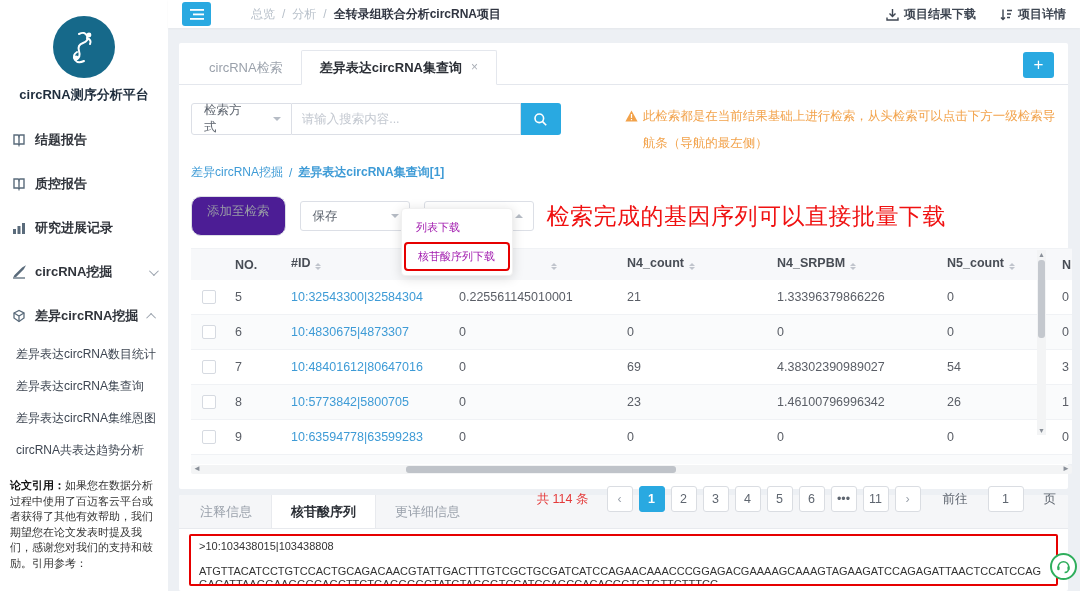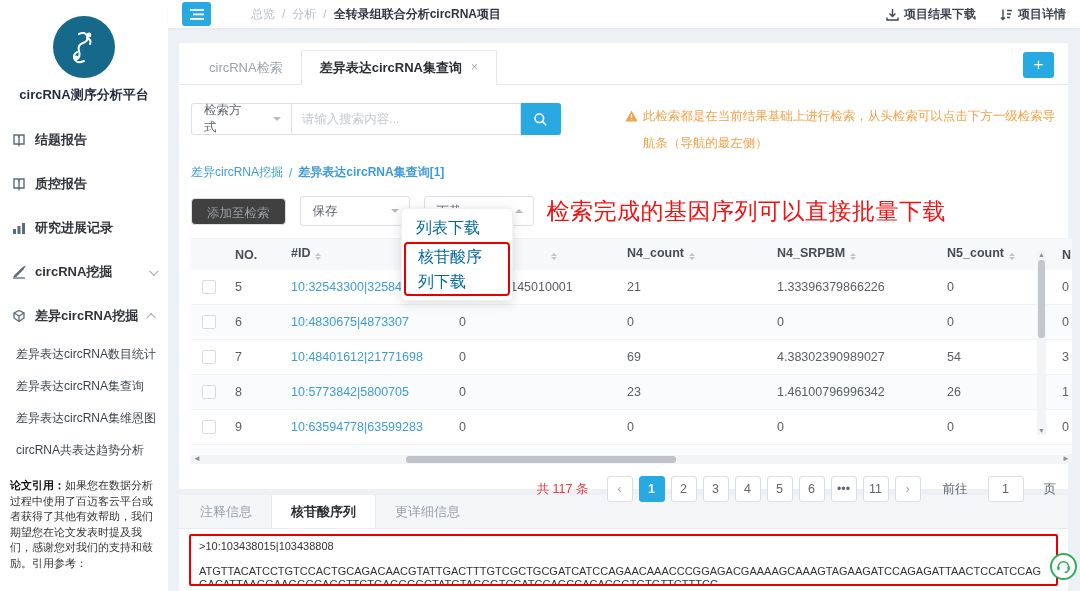--- a/index.html
+++ b/index.html
@@ -43,27 +43,27 @@
 .sinput{height:32px;border:1px solid #dcdfe6;border-left:none;width:238px;padding:0 10px;font-size:12.5px;color:#606266;outline:none}
 .sinput::placeholder{color:#c3c8d0}
 .sbtn{width:42px;height:32px;background:#29a9e1;border:none;border-radius:0 3px 3px 0;display:flex;align-items:center;justify-content:center;cursor:pointer}
 .warn{margin-left:64px;width:450px;color:#f2a24a;font-size:12.5px;line-height:27px;display:flex;gap:5px}
 .warn svg{margin-top:7px;flex-shrink:0}
 .crumb2{margin-top:7px;font-size:12px;color:#3e9bd6;display:flex;gap:6px;align-items:center}
 .crumb2 .b2{font-weight:bold;cursor:pointer}
 .crumb2 a{cursor:pointer}
 
 .toolbar{display:flex;margin-top:15px;align-items:center}
-.graybtn{height:27px;padding:0 15px;background:#404040;border:1px solid #dcdfe6;color:#9a9ea6;border-radius:4px;line-height:28px;cursor:not-allowed}
+.graybtn{height:40px;padding:0 15px;background:#4c1d95;border:1px solid #dcdfe6;color:#9a9ea6;border-radius:10px;line-height:28px;cursor:not-allowed}
 .selbox{height:30px;width:110px;border:1px solid #dcdfe6;border-radius:3px;margin-left:14px;display:flex;align-items:center;justify-content:space-between;padding:0 10px 0 12px;color:#5f6670;background:#fff;cursor:pointer}
 .caret.up{border:4px solid transparent;border-bottom-color:#b6bcc5;margin-top:-4px}
 .rednote{color:#f01111;font-size:23px;margin-left:13px;white-space:nowrap;line-height:30px;letter-spacing:.5px}
 
 .menu{position:absolute;left:222px;top:165px;width:112px;background:#fff;border:1px solid #f0f0f0;border-radius:4px;box-shadow:0 2px 12px rgba(0,0,0,.14);z-index:6;padding:4px 0}
-.mi{padding:0 14px;line-height:29px;color:#0369a1;font-size:16px;cursor:pointer}
+.mi{padding:0 14px;line-height:29px;color:#a21caf;font-size:11px;cursor:pointer}
 .mi.boxed{border:2px solid #e60000;border-radius:4px;margin:0 2px;padding:0 12px;line-height:25px}
 
 .table{margin-top:12px;width:881px;position:relative}
 .thead{display:flex;background:#f7f8fa;height:32px;align-items:center;font-weight:bold;color:#484d55;font-size:12.5px;border-top:1px solid #f0f2f5}
 .trow{display:flex;align-items:center;height:35px;border-bottom:1px solid #f0f2f5;font-size:12.5px;color:#5a5e66;background:#fff}
 .trow.alt{background:#fafbfc}
 .c-cb{width:36px;display:flex;justify-content:center}
 .c-no{width:52px;padding-left:8px}
 .c-id{width:168px;padding-left:12px}
 .c-3{width:168px;padding-left:12px;white-space:nowrap;overflow:hidden}
@@ -313,21 +313,21 @@
             <div class="c-n4c">0</div>
             <div class="c-n4s">0</div>
             <div class="c-n5c">0</div>
             <div class="c-last">0</div>
           </div>
           <div class="trow">
             <div class="c-cb">
                 <span class="cb"></span>
               </div>
             <div class="c-no">7</div>
-            <div class="c-id"><span class="idlink">10:48401612|21771698</span></div>
+            <div class="c-id"><span class="idlink">10:48401612|80647016</span></div>
             <div class="c-3">0</div>
             <div class="c-n4c">69</div>
             <div class="c-n4s">4.38302390989027</div>
             <div class="c-n5c">54</div>
             <div class="c-last">3</div>
           </div>
           <div class="trow alt">
             <div class="c-cb">
                 <span class="cb"></span>
               </div>
@@ -368,21 +368,21 @@
           </div>
         </div>
 
         <div class="vscroll">
           <span class="varrow">▲</span>
           <div class="vthumb"></div>
           <span class="varrow bottom">▼</span>
         </div>
 
         <div class="pagrow">
-          <span class="total">共 117 条</span>
+          <span class="total">共 114 条</span>
           <div class="pbtn nav">‹</div>
           <div class="pbtn active">1</div>
           <div class="pbtn">2</div>
           <div class="pbtn">3</div>
           <div class="pbtn">4</div>
           <div class="pbtn">5</div>
           <div class="pbtn">6</div>
           <div class="pbtn">•••</div>
           <div class="pbtn">11</div>
           <div class="pbtn nav">›</div>

